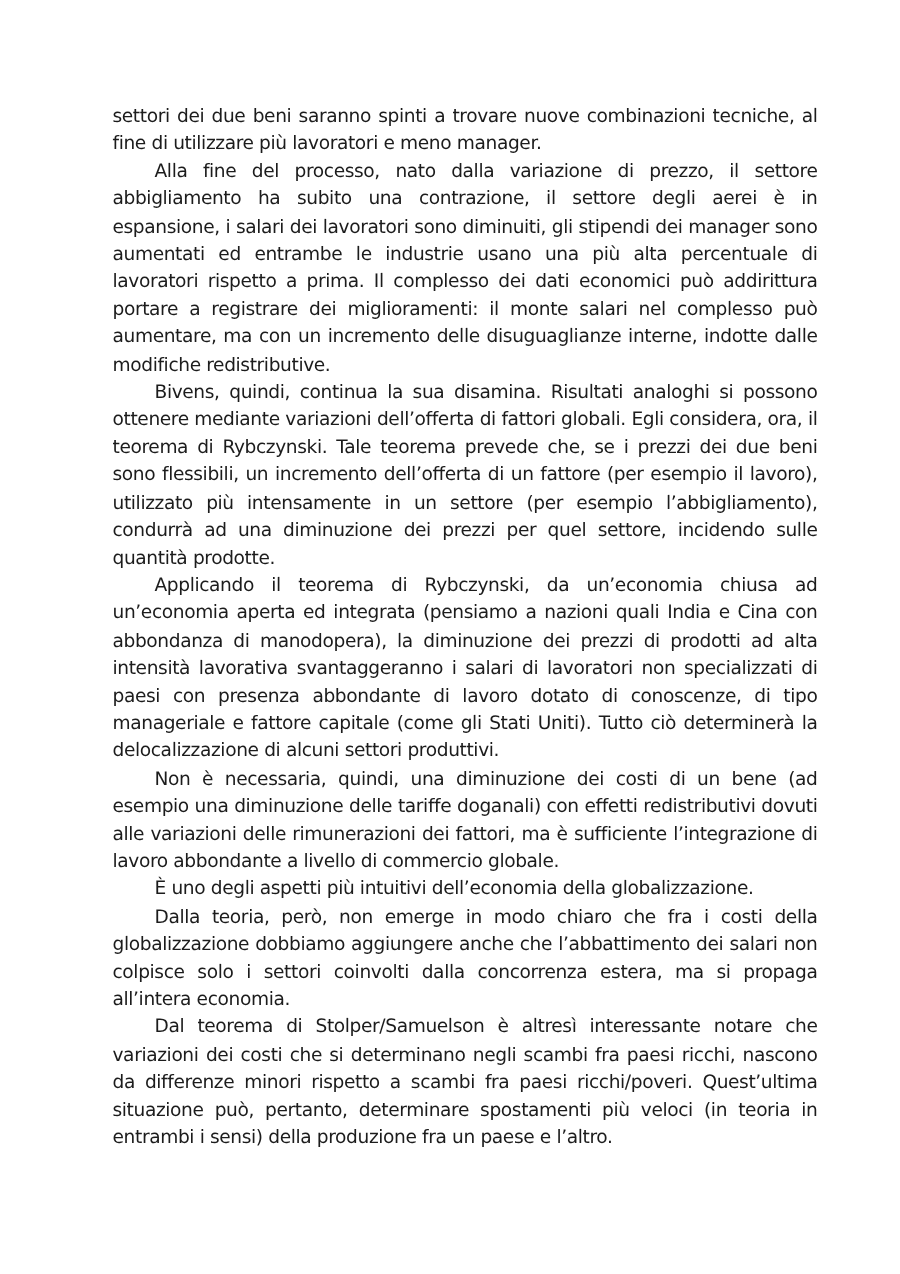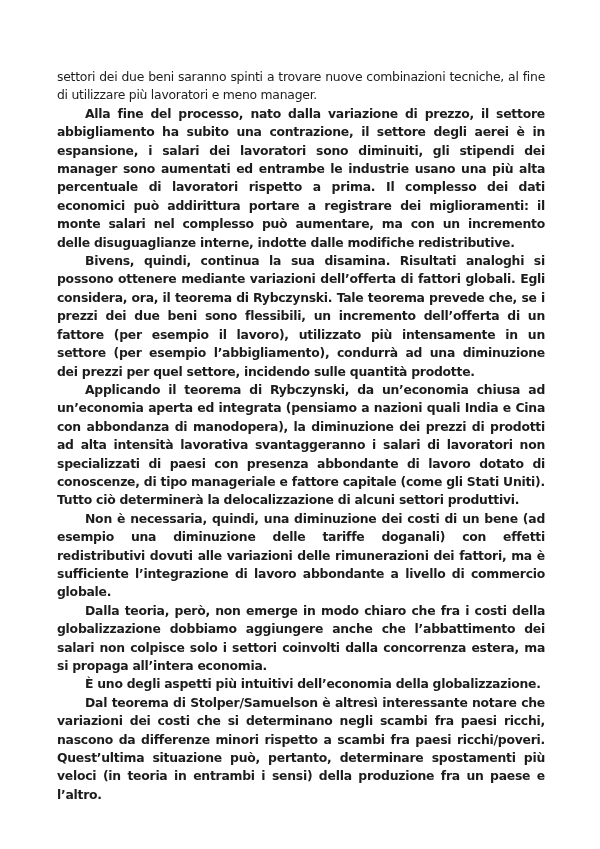--- a/index.html
+++ b/index.html
@@ -6,44 +6,43 @@
     margin: 0;
     padding: 0;
     background: #ffffff;
   }
   .page {
     position: relative;
     box-sizing: border-box;
     width: 600px;
     height: 849px;
     background: #ffffff;
-    padding: 68px 55px 0 57px;
+    padding: 68px 55px 0 75px;
     overflow: hidden;
   }
   .doc-text p {
     margin: 0;
     font-family: "DejaVu Sans", sans-serif;
     font-size: 12.4px;
     line-height: 18.4px;
     color: #1c1c1c;
     text-align: justify;
     letter-spacing: -0.25px;
   }
   .doc-text p.indent {
     text-indent: 28px;
-    font-weight: bold;
   }
 </style>
 </head>
 <body>
 
 <div class="page">
   <div class="doc-text">
     <p>settori dei due beni saranno spinti a trovare nuove combinazioni tecniche, al fine di utilizzare più lavoratori e meno manager.</p>
     <p class="indent">Alla fine del processo, nato dalla variazione di prezzo, il settore abbigliamento ha subito una contrazione, il settore degli aerei è in espansione, i salari dei lavoratori sono diminuiti, gli stipendi dei manager sono aumentati ed entrambe le industrie usano una più alta percentuale di lavoratori rispetto a prima. Il complesso dei dati economici può addirittura portare a registrare dei miglioramenti: il monte salari nel complesso può aumentare, ma con un incremento delle disuguaglianze interne, indotte dalle modifiche redistributive.</p>
     <p class="indent">Bivens, quindi, continua la sua disamina. Risultati analoghi si possono ottenere mediante variazioni dell’offerta di fattori globali. Egli considera, ora, il teorema di Rybczynski. Tale teorema prevede che, se i prezzi dei due beni sono flessibili, un incremento dell’offerta di un fattore (per esempio il lavoro), utilizzato più intensamente in un settore (per esempio l’abbigliamento), condurrà ad una diminuzione dei prezzi per quel settore, incidendo sulle quantità prodotte.</p>
     <p class="indent">Applicando il teorema di Rybczynski, da un’economia chiusa ad un’economia aperta ed integrata (pensiamo a nazioni quali India e Cina con abbondanza di manodopera), la diminuzione dei prezzi di prodotti ad alta intensità lavorativa svantaggeranno i salari di lavoratori non specializzati di paesi con presenza abbondante di lavoro dotato di conoscenze, di tipo manageriale e fattore capitale (come gli Stati Uniti). Tutto ciò determinerà la delocalizzazione di alcuni settori produttivi.</p>
     <p class="indent">Non è necessaria, quindi, una diminuzione dei costi di un bene (ad esempio una diminuzione delle tariffe doganali) con effetti redistributivi dovuti alle variazioni delle rimunerazioni dei fattori, ma è sufficiente l’integrazione di lavoro abbondante a livello di commercio globale.</p>
+    <p class="indent">È uno degli aspetti più intuitivi dell’economia della globalizzazione.</p>
     <p class="indent">Dalla teoria, però, non emerge in modo chiaro che fra i costi della globalizzazione dobbiamo aggiungere anche che l’abbattimento dei salari non colpisce solo i settori coinvolti dalla concorrenza estera, ma si propaga all’intera economia.</p>
-    <p class="indent">È uno degli aspetti più intuitivi dell’economia della globalizzazione.</p>
     <p class="indent">Dal teorema di Stolper/Samuelson è altresì interessante notare che variazioni dei costi che si determinano negli scambi fra paesi ricchi, nascono da differenze minori rispetto a scambi fra paesi ricchi/poveri. Quest’ultima situazione può, pertanto, determinare spostamenti più veloci (in teoria in entrambi i sensi) della produzione fra un paese e l’altro.</p>
   </div>
 </div>
 
 </body></html>

